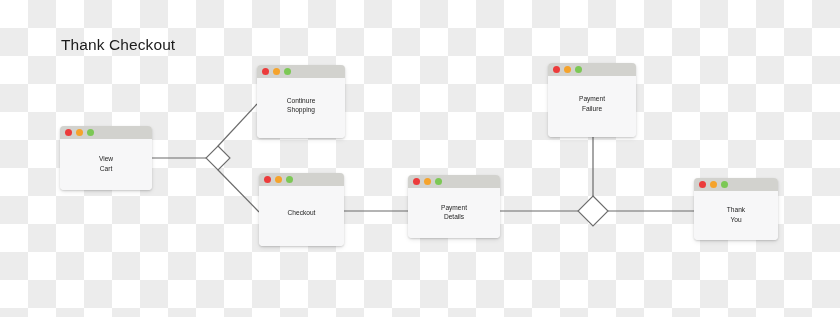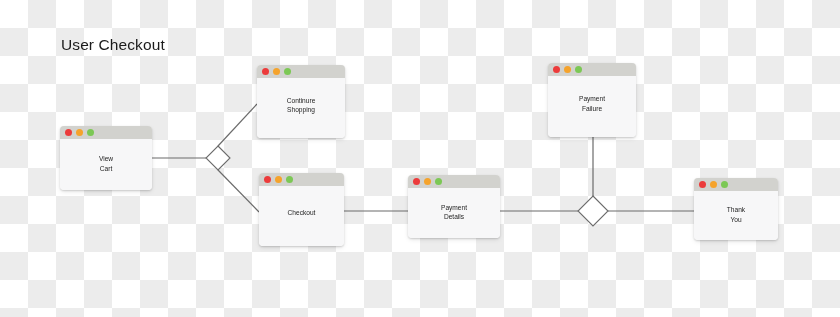--- a/index.html
+++ b/index.html
@@ -98,21 +98,21 @@
 
   #node-view-cart .node-label        { margin-top: -2px; }
   #node-payment-details .node-label  { margin-top: -2px; }
   #node-thank-you .node-label        { margin-top: -2px; }
 </style>
 </head>
 <body>
 
 <div id="canvas">
 
-  <div id="diagram-title">User Checkout</div>
+  <div id="diagram-title">Thank Checkout</div>
 
   <svg id="connectors" viewBox="0 0 840 317" width="840" height="317" xmlns="http://www.w3.org/2000/svg">
     <g stroke="#6b6b6b" stroke-width="1.2" fill="none" shape-rendering="geometricPrecision">
 
       <line x1="152" y1="158" x2="206" y2="158"></line>
 
       <line x1="218" y1="146" x2="257" y2="104"></line>
 
       <line x1="218" y1="170" x2="259" y2="212"></line>
 

